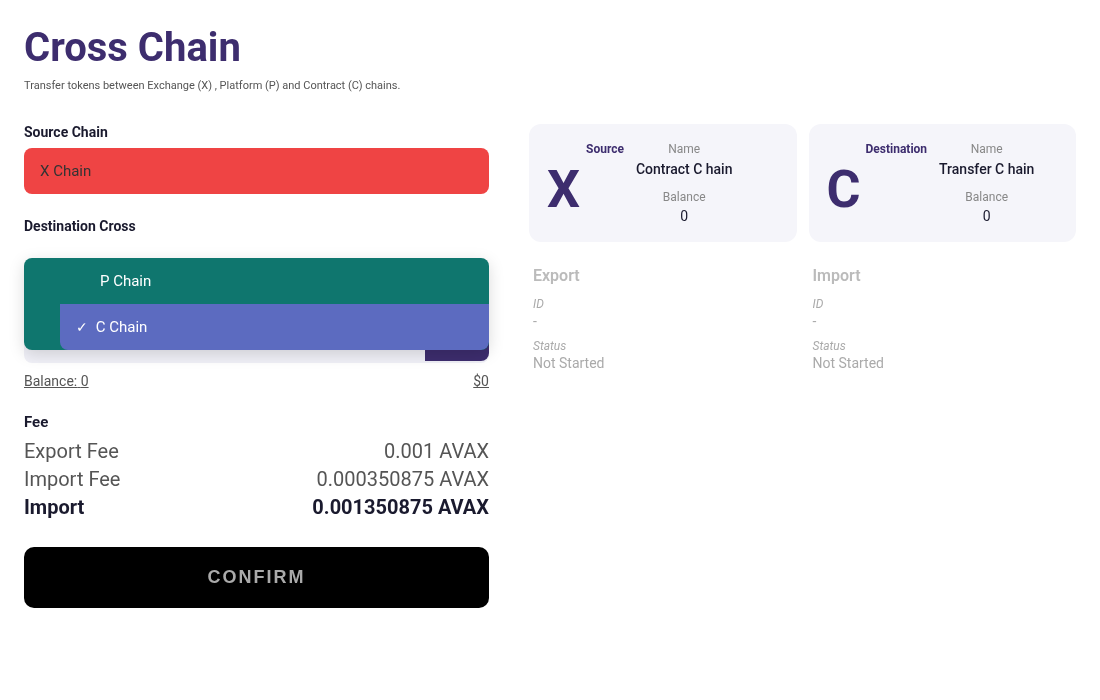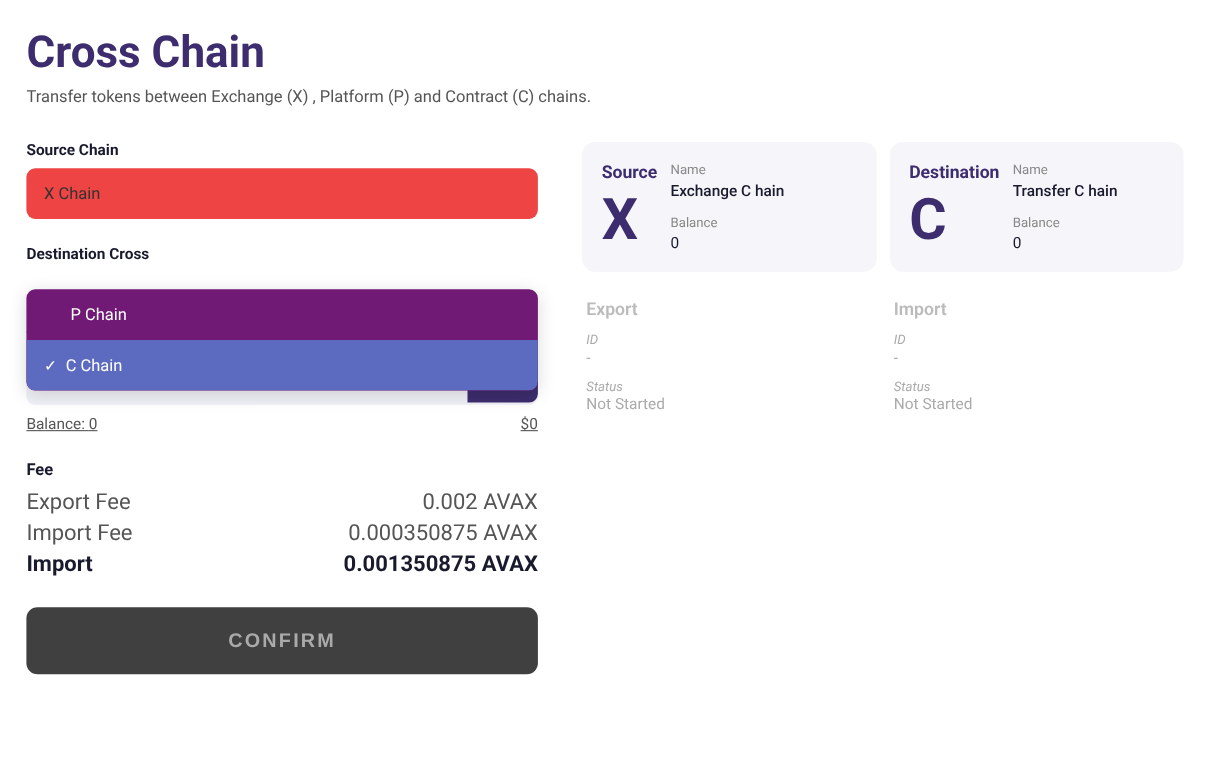--- a/index.html
+++ b/index.html
@@ -13,21 +13,21 @@
     }
 
     .page-title {
       font-size: 40px;
       font-weight: 700;
       color: #3d2d6e;
       margin-bottom: 8px;
     }
 
     .page-subtitle {
-      font-size: 15px;
+      font-size: 11px;
       color: #555;
       margin-bottom: 32px;
     }
 
     .main-layout {
       display: flex;
       gap: 40px;
       align-items: flex-start;
     }
 
@@ -66,25 +66,26 @@
       font-weight: 700;
       color: #1a1a2e;
       margin-bottom: 8px;
     }
 
     .dropdown-menu {
       position: absolute;
       top: 40px;
       left: 0;
       right: 0;
-      background: #701a75;
+      background: #0f766e;
       border-radius: 8px;
       overflow: hidden;
       z-index: 10;
       box-shadow: 0 4px 16px rgba(0,0,0,0.15);
+      padding-left: 36px;
     }
 
     .dropdown-item {
       padding: 14px 16px;
       font-size: 15px;
       color: #fff;
       cursor: pointer;
       display: flex;
       align-items: center;
       gap: 8px;
@@ -180,21 +181,21 @@
 
     .fee-row.total {
       font-weight: 700;
       color: #1a1a2e;
       margin-top: 4px;
     }
 
     .confirm-btn {
       width: 100%;
       padding: 20px;
-      background: #404040;
+      background: #000000;
       border: none;
       border-radius: 10px;
       font-size: 18px;
       font-weight: 700;
       color: #aaa;
       letter-spacing: 2px;
       cursor: not-allowed;
       margin-top: 8px;
     }
 
@@ -220,20 +221,21 @@
       font-weight: 700;
       color: #3d2d6e;
       line-height: 1;
       margin-top: 4px;
     }
 
     .chain-info {
       display: flex;
       flex-direction: column;
       gap: 4px;
+      align-items: center;
     }
 
     .chain-card-label {
       font-size: 12px;
       color: #888;
     }
 
     .chain-card-name {
       font-size: 14px;
       font-weight: 500;
@@ -246,24 +248,25 @@
       color: #888;
       margin-top: 8px;
     }
 
     .chain-card-balance {
       font-size: 14px;
       color: #1a1a2e;
     }
 
     .chain-card-title {
-      font-size: 16px;
+      font-size: 12px;
       font-weight: 700;
       color: #3d2d6e;
       margin-bottom: 8px;
+      margin-left: 39px;
     }
 
     
     .transfer-status-row {
       display: flex;
       gap: 12px;
     }
 
     .transfer-status-card {
       flex: 1;
@@ -337,21 +340,21 @@
         </span>
         <span>$0</span>
       </div>
     </div>
 
     
     <div class="fee-section">
       <div class="fee-title">Fee</div>
       <div class="fee-row">
         <span>Export Fee</span>
-        <span>0.002 AVAX</span>
+        <span>0.001 AVAX</span>
       </div>
       <div class="fee-row">
         <span>Import Fee</span>
         <span>0.000350875 AVAX</span>
       </div>
       <div class="fee-row total">
         <span>Import</span>
         <span>0.001350875 AVAX</span>
       </div>
     </div>
@@ -364,21 +367,21 @@
 
     <div class="chain-cards-row">
 
       <div class="chain-card">
         <div>
           <div class="chain-card-title">Source</div>
           <div class="chain-letter">X</div>
         </div>
         <div class="chain-info">
           <div class="chain-card-label">Name</div>
-          <div class="chain-card-name">Exchange C hain</div>
+          <div class="chain-card-name">Contract C hain</div>
           <div class="chain-card-balance-label">Balance</div>
           <div class="chain-card-balance">0</div>
         </div>
       </div>
 
       <div class="chain-card">
         <div>
           <div class="chain-card-title">Destination</div>
           <div class="chain-letter">C</div>
         </div>

